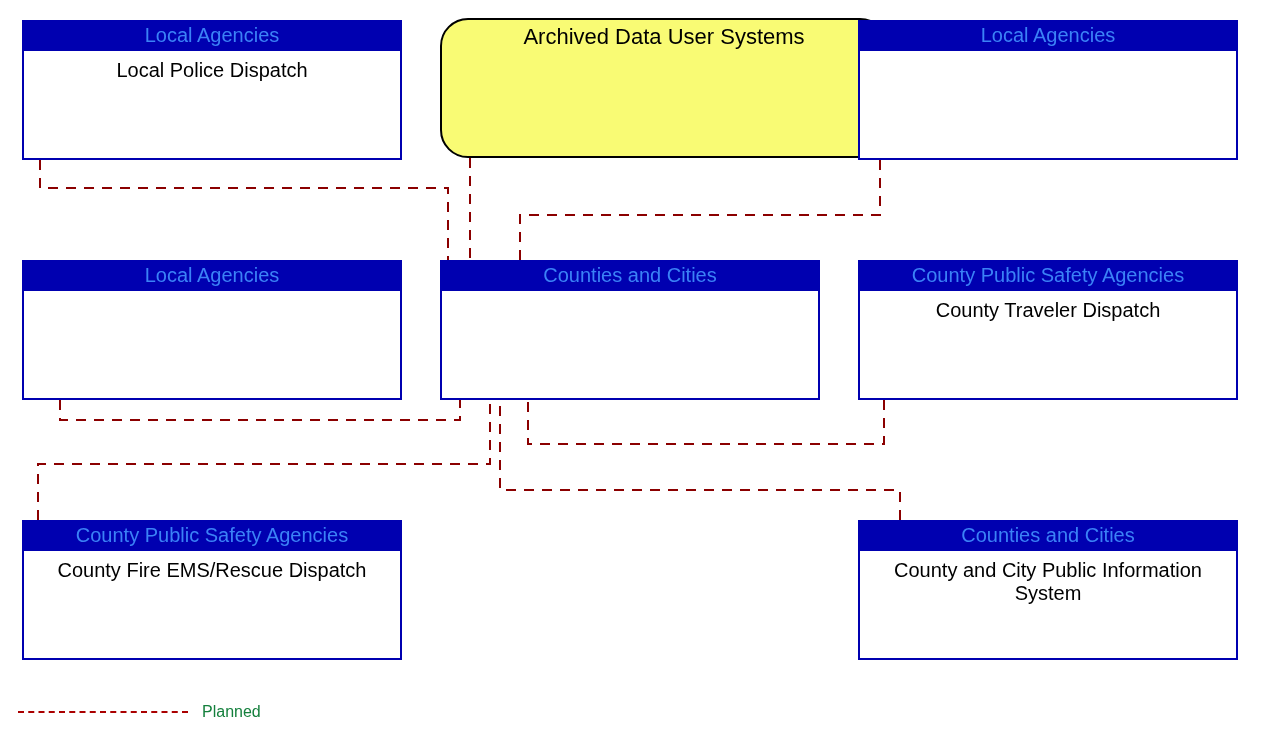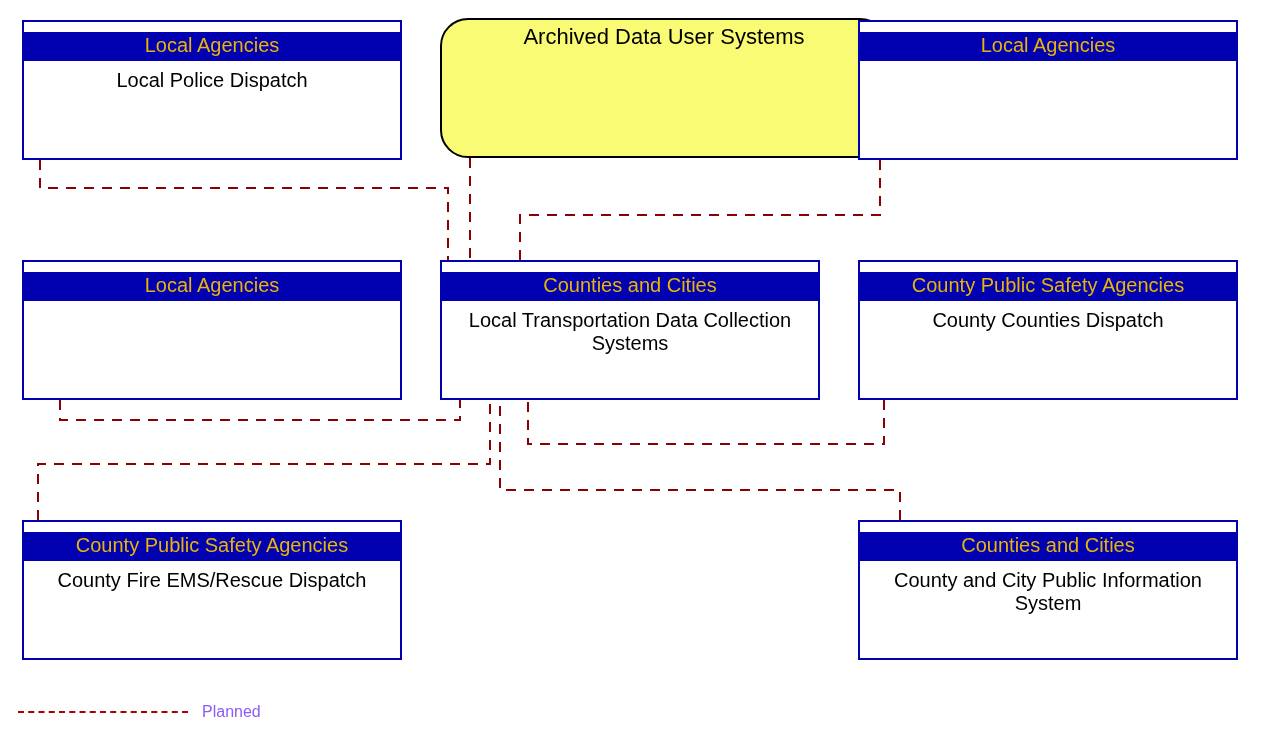--- a/index.html
+++ b/index.html
@@ -21,26 +21,25 @@
     pointer-events: none;
   }
   .box {
     position: absolute;
     border: 2px solid #0000B0;
     background: #ffffff;
     box-sizing: border-box;
   }
   .box .hdr {
     background: #0000B0;
-    color: #eab308;
+    color: #3b82f6;
     font-size: 20px;
     text-align: center;
     padding: 2px 4px 4px 4px;
     box-sizing: border-box;
-    margin-top: 10px;
   }
   .box .body {
     color: #000000;
     font-size: 20px;
     text-align: center;
     padding: 8px 6px 6px 6px;
     box-sizing: border-box;
   }
   .centerTop {
     position: absolute;
@@ -64,21 +63,21 @@
     display: flex;
     align-items: center;
   }
   .legend .dash {
     width: 170px;
     height: 0;
     border-top: 2px dashed #AA0000;
     margin-right: 14px;
   }
   .legend .txt {
-    color: #8b5cf6;
+    color: #15803d;
     font-size: 16px;
   }
 </style>
 </head>
 <body>
 
 <div class="canvas">
 
   <svg class="lines">
     <g stroke="#8B0000" stroke-width="2" stroke-dasharray="10,8" fill="none">
@@ -109,25 +108,24 @@
   </div>
   <div class="box" style="left:858px; top:20px; width:380px; height:140px;">
     <div class="hdr">Local Agencies</div>
   </div>
 
   <div class="box" style="left:22px; top:260px; width:380px; height:140px;">
     <div class="hdr">Local Agencies</div>
   </div>
   <div class="box" style="left:440px; top:260px; width:380px; height:140px;">
     <div class="hdr">Counties and Cities</div>
-    <div class="body">Local Transportation Data Collection Systems</div>
   </div>
   <div class="box" style="left:858px; top:260px; width:380px; height:140px;">
     <div class="hdr">County Public Safety Agencies</div>
-    <div class="body">County Counties Dispatch</div>
+    <div class="body">County Traveler Dispatch</div>
   </div>
 
   <div class="box" style="left:22px; top:520px; width:380px; height:140px;">
     <div class="hdr">County Public Safety Agencies</div>
     <div class="body">County Fire EMS/Rescue Dispatch</div>
   </div>
   <div class="box" style="left:858px; top:520px; width:380px; height:140px;">
     <div class="hdr">Counties and Cities</div>
     <div class="body">County and City Public Information System</div>
   </div>

